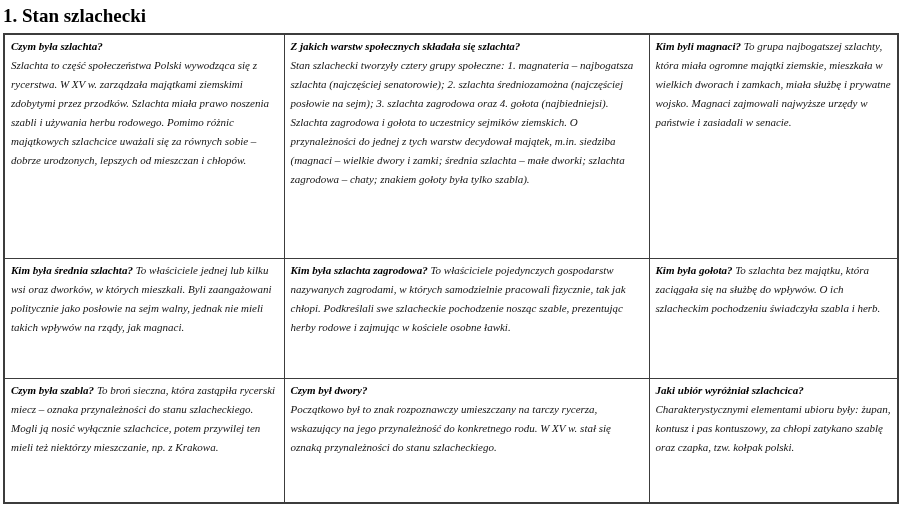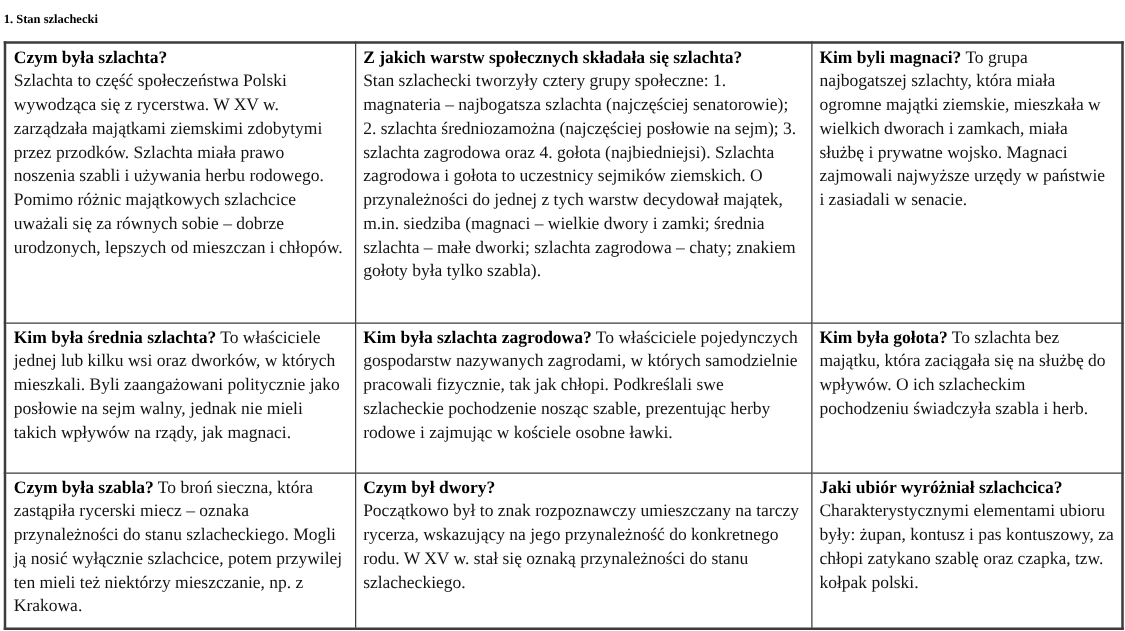--- a/index.html
+++ b/index.html
@@ -11,42 +11,43 @@
     overflow: hidden;
   }
   .doc {
     font-family: "Liberation Serif", "DejaVu Serif", serif;
     color: #101010;
     padding: 5px 3px 0 3px;
     box-sizing: border-box;
   }
   .doc-title {
     font-weight: bold;
-    font-size: 10px;
+    font-size: 19px;
     line-height: 18px;
     margin: 2px 0 8px 0;
     color: #000000;
   }
   table.qa-table {
     border-collapse: collapse;
     table-layout: fixed;
     width: 894px;
     border: 2px solid #3c3c3c;
   }
   table.qa-table col.c1 { width: 280px; }
   table.qa-table col.c2 { width: 365px; }
   table.qa-table col.c3 { width: 249px; }
   table.qa-table td {
     border: 1px solid #3c3c3c;
     vertical-align: top;
     padding: 2px 6px 3px 6px;
-    font-size: 14px;
+    font-size: 11px;
     line-height: 19px;
     color: #131313;
     overflow: hidden;
+    font-style: italic;
   }
   tr.r1 td { height: 218px; }
   tr.r2 td { height: 114px; margin-top: 36px; }
   tr.r3 td { height: 118px; }
   .q {
     font-weight: bold;
     color: #000000;
   }
   .q.block { display: block; }
 </style>

